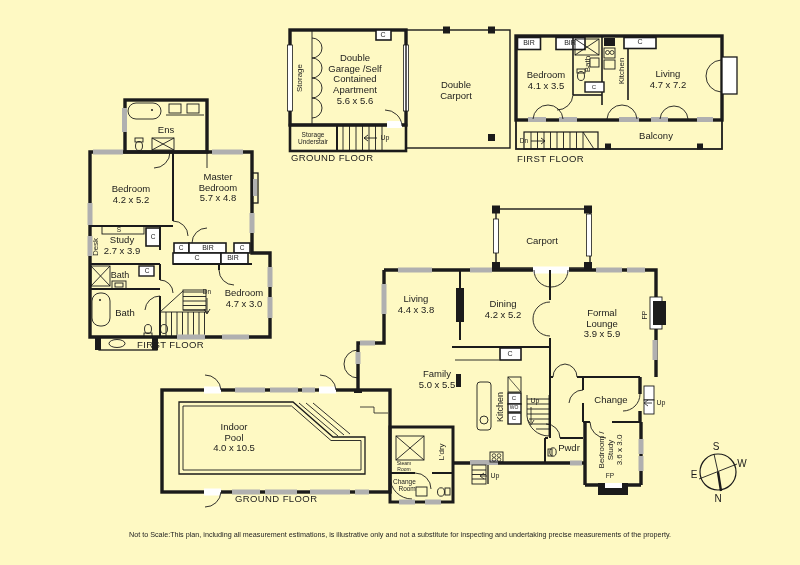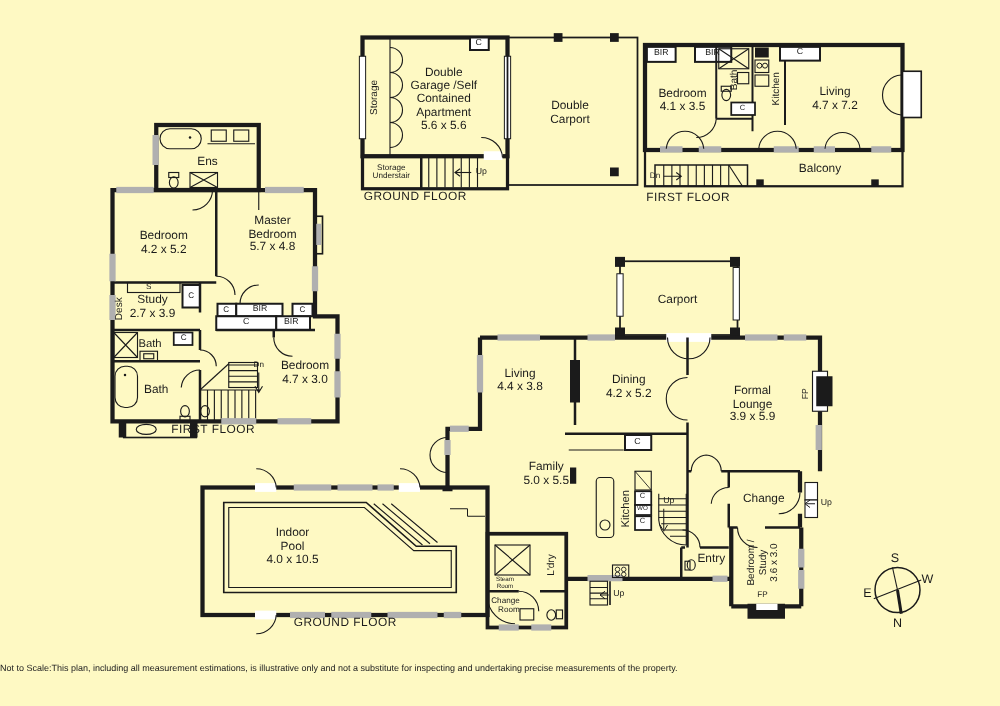--- a/index.html
+++ b/index.html
@@ -5,21 +5,21 @@
   html,body{margin:0;padding:0;background:#fff;}
   #stage{position:relative;width:800px;height:565px;background:#fef9c3;overflow:hidden;
          font-family:"Liberation Sans",sans-serif;color:#1b1b1b;}
   #plan-svg{position:absolute;left:0;top:0;}
   .lbl{position:absolute;transform:translate(-50%,-50%);font-size:9.5px;line-height:1.12;
        text-align:center;white-space:pre-line;color:#1b1b1b;letter-spacing:0px;}
   .rot{transform:translate(-50%,-50%) rotate(-90deg);}
   .lft{transform:translate(0,-50%);text-align:right;} .f9{font-size:9px;} .f8{font-size:8px;} .f7{font-size:7px;}
   .f65{font-size:6.5px;} .f6{font-size:6px;} .f5{font-size:5px;}
   .floor{font-size:9.5px;letter-spacing:.4px;}
-  .disc{position:absolute;left:0;top:530px;width:800px;font-size:7.2px;color:#222;}
+  .disc{position:absolute;left:0;top:530px;width:800px;text-align:center;font-size:7.2px;color:#222;}
   .compass-letter{font-size:10px;}
 </style>
 </head>
 <body>
 
 <div id="stage">
 
 <svg id="plan-svg" width="800" height="565" viewBox="0 0 800 565">
   <defs></defs>
   <g stroke-linecap="butt" fill="none">
@@ -378,21 +378,21 @@
   <div class="lbl f7" style="left:510px;top:354px;">C</div>
   <div class="lbl" style="left:405px;top:380px;margin-left:32px;">Family
 5.0 x 5.5</div>
   <div class="lbl rot f9" style="left:500px;top:407px;">Kitchen</div>
   <div class="lbl f6" style="left:514px;top:398px;">C</div>
   <div class="lbl f5" style="left:514px;top:408px;">WO</div>
   <div class="lbl f6" style="left:514px;top:418px;">C</div>
   <div class="lbl f7" style="left:535px;top:401px;">Up</div>
   <div class="lbl" style="left:611px;top:400px;">Change</div>
   <div class="lbl f7" style="left:661px;top:403px;">Up</div>
-  <div class="lbl" style="left:569px;top:448px;">Entry</div>
+  <div class="lbl" style="left:569px;top:448px;">Pwdr</div>
   <div class="lbl rot f8" style="left:611px;top:450px;">Bedroom /
 Study
 3.6 x 3.0</div>
   <div class="lbl f65" style="left:610px;top:476px;">FP</div>
   <div class="lbl" style="left:234px;top:438px;">Indoor
 Pool
 4.0 x 10.5</div>
   <div class="lbl f5" style="left:404px;top:467px;">Steam
 Room</div>
   <div class="lbl rot f8" style="left:442px;top:452px;">L'dry</div>

